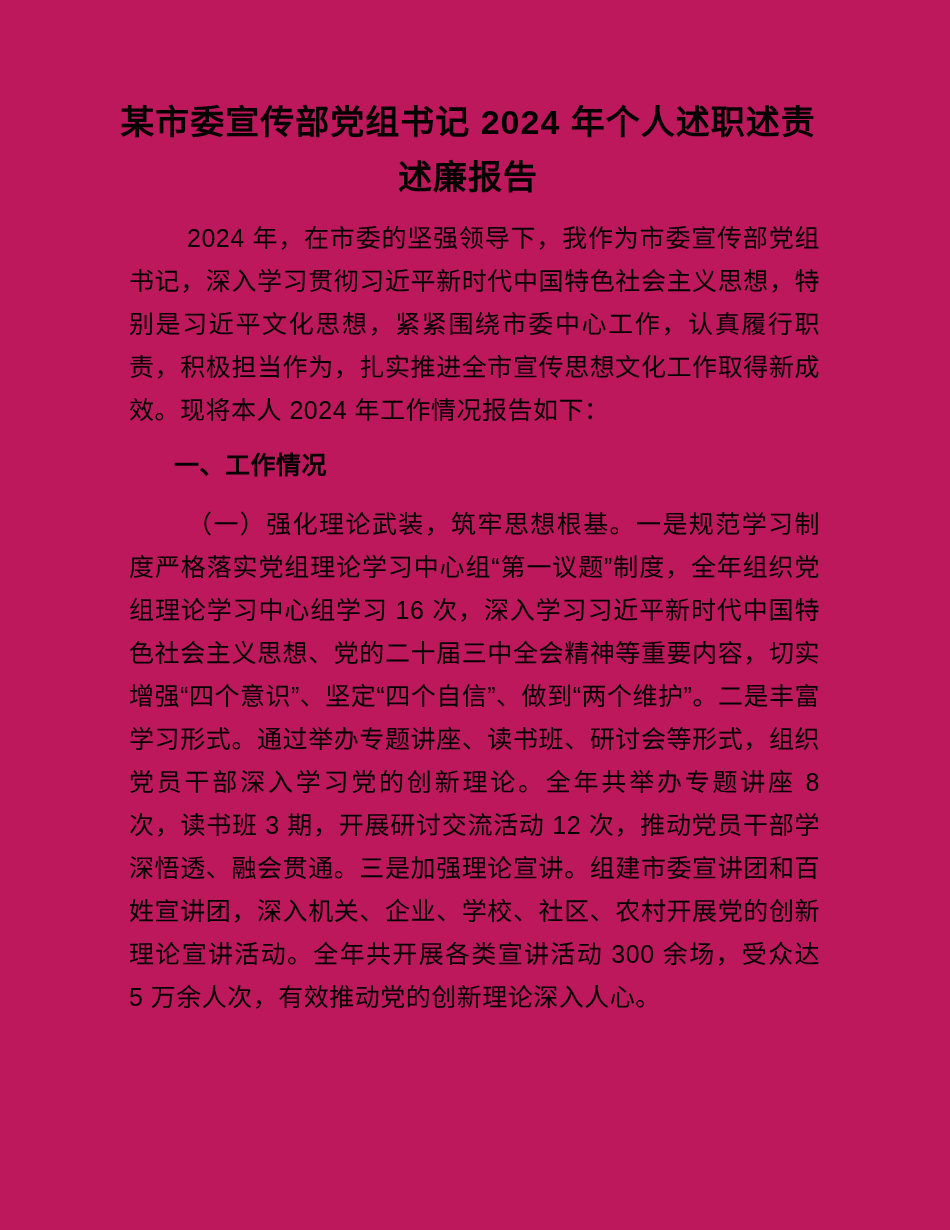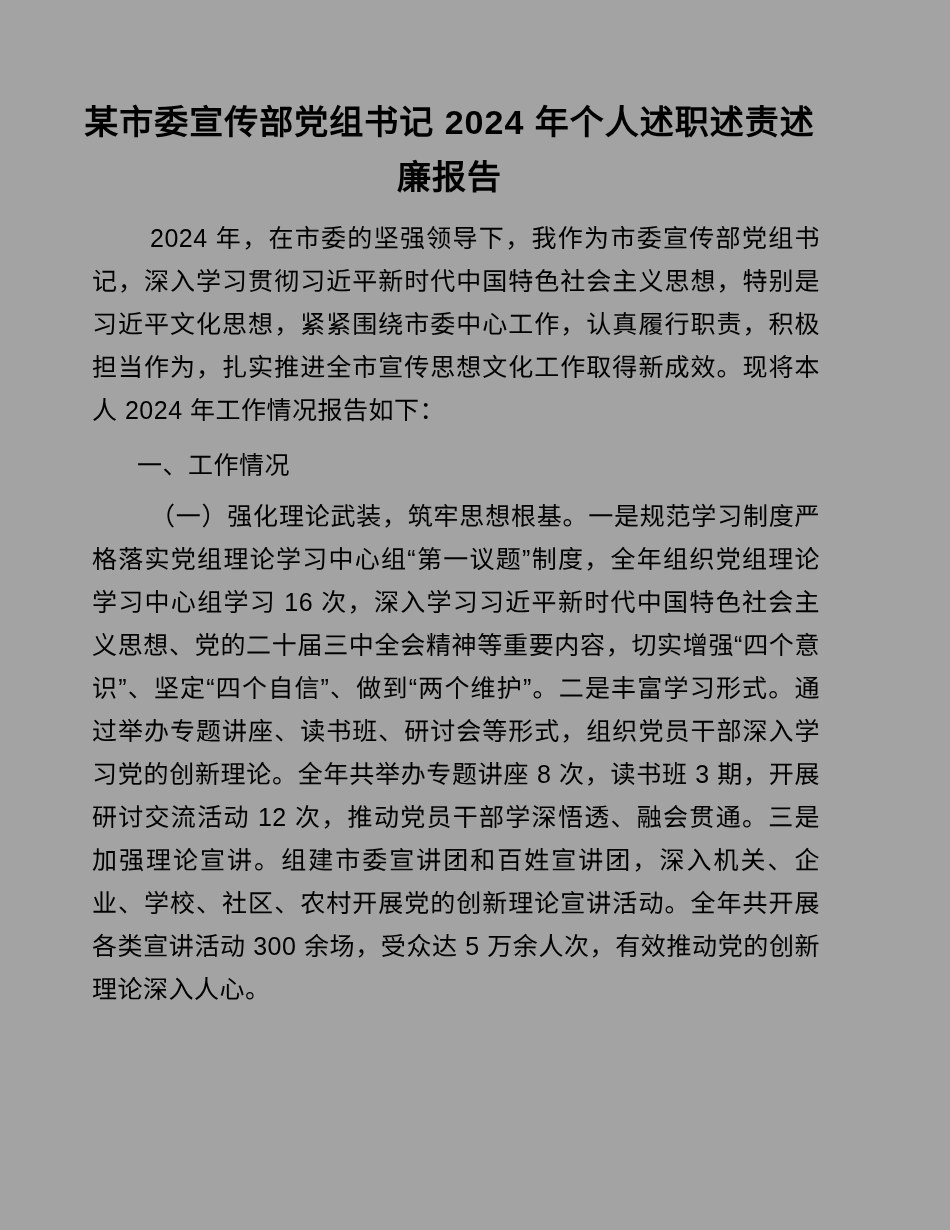--- a/index.html
+++ b/index.html
@@ -11,46 +11,46 @@
     height: 1230px;
     background: #ffffff;
     color: #000000;
     font-family: "Liberation Sans", "DejaVu Sans", sans-serif;
     overflow: hidden;
   }
   .page {
     box-sizing: border-box;
     width: 950px;
     height: 1230px;
-    padding: 95px 130px 0 79px;
-    background: #a3a3a3;
+    padding: 95px 130px 0 116px;
+    background: #be185d;
   }
   .doc-title {
     margin: 0 0 12px 0;
     font-size: 34px;
     line-height: 55px;
     font-weight: 700;
     text-align: center;
     letter-spacing: 1px;
   }
   .para {
     margin: 0 0 12px 13px;
     font-size: 25px;
     line-height: 43px;
     font-weight: 400;
     text-indent: 58px;
     text-align: justify;
     letter-spacing: 0.5px;
     word-break: break-all;
   }
   .section-heading {
-    margin: 0 0 8px 0;
+    margin: 0 0 16px 0;
     font-size: 25px;
     line-height: 43px;
-    font-weight: 400;
+    font-weight: 700;
     text-indent: 58px;
     letter-spacing: 0.5px;
   }
 </style>
 </head>
 <body>
 
 <div class="page">
   <h1 class="doc-title">某市委宣传部党组书记 2024 年个人述职述责述廉报告</h1>
 

